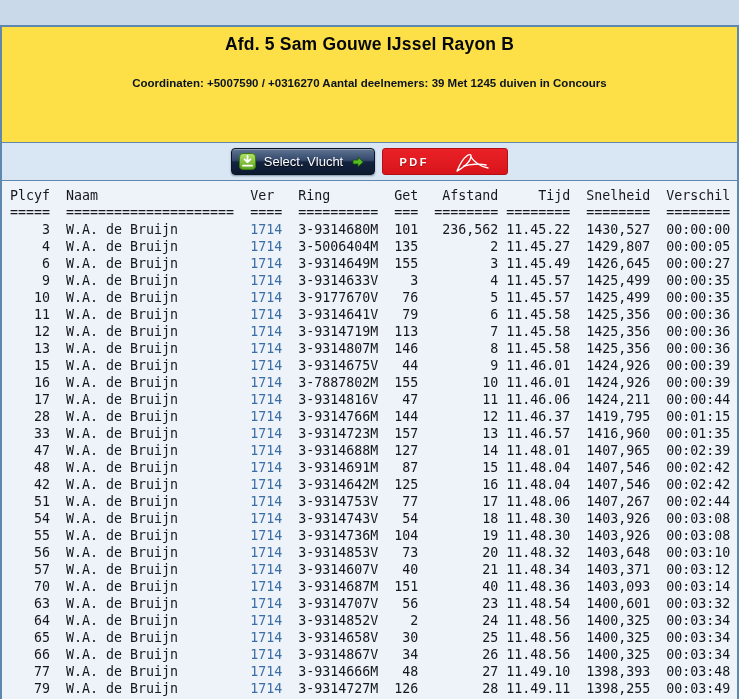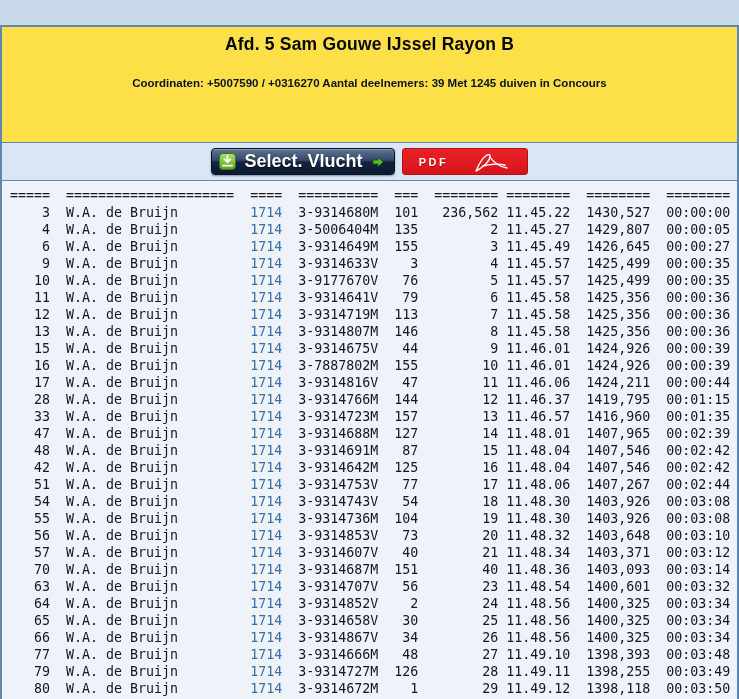--- a/index.html
+++ b/index.html
@@ -23,21 +23,21 @@
     display:flex;align-items:center;justify-content:center;gap:7px;
     background:#d9e6f3;
   }
   .btn-select{
     display:flex;align-items:center;gap:8px;height:27px;box-sizing:border-box;
     padding:0 9px 0 7px;border-radius:4px;cursor:pointer;
     border:1px solid #0a1424;
     background:linear-gradient(to bottom,#5f7591 0%,#33486c 45%,#14233e 52%,#0c1a30 100%);
     box-shadow:0 1px 2px rgba(20,40,70,.45), inset 0 1px 0 rgba(255,255,255,.28);
   }
-  .btn-select .lbl{color:#fff;font-size:18px;text-shadow:0 1px 1px rgba(0,0,0,.7);font-weight:bold;}
+  .btn-select .lbl{color:#fff;font-size:13px;text-shadow:0 1px 1px rgba(0,0,0,.7);}
   .btn-pdf{
     width:126px;height:27px;box-sizing:border-box;border-radius:3px;cursor:pointer;
     border:1px solid #b11115;
     background:linear-gradient(to bottom,#ea2127,#d8151b);
     display:flex;align-items:center;justify-content:center;gap:26px;
   }
   .btn-pdf .lbl{color:#fff;font-size:11px;font-weight:bold;letter-spacing:2.5px;text-shadow:0 1px 1px rgba(120,0,0,.6);}
   .icon{display:inline-flex;}
   
   .table-area{
@@ -104,20 +104,31 @@
         <svg width="36" height="22" viewBox="0 0 36 22">
           <path d="M2 20 C 9 3, 17 1, 16 6 C 15 11, 8 17, 2 20 Z" fill="none" stroke="#fff" stroke-width="1.4" stroke-linejoin="round"></path>
           <path d="M16 6 C 19 11, 26 16, 33 17" fill="none" stroke="#fff" stroke-width="1.4" stroke-linecap="round"></path>
           <path d="M9 15 C 15 13.2, 25 12.4, 31 14" fill="none" stroke="#fff" stroke-width="1.4" stroke-linecap="round"></path>
         </svg>
       </span>
     </div>
   </div>
 
   <div class="table-area">
+      <div class="trow head">
+    <span class="c-plcyf">Plcyf</span>
+    <span class="c-naam">Naam</span>
+    <span class="c-ver">Ver</span>
+    <span class="c-ring">Ring</span>
+    <span class="c-get">Get</span>
+    <span class="c-afstand">Afstand</span>
+    <span class="c-tijd">Tijd</span>
+    <span class="c-snelheid">Snelheid</span>
+    <span class="c-verschil">Verschil</span>
+  </div>
       <div class="trow sep">
     <span class="c-plcyf">=====</span>
     <span class="c-naam">=====================</span>
     <span class="c-ver">====</span>
     <span class="c-ring">==========</span>
     <span class="c-get">===</span>
     <span class="c-afstand">========</span>
     <span class="c-tijd">========</span>
     <span class="c-snelheid">========</span>
     <span class="c-verschil">========</span>

